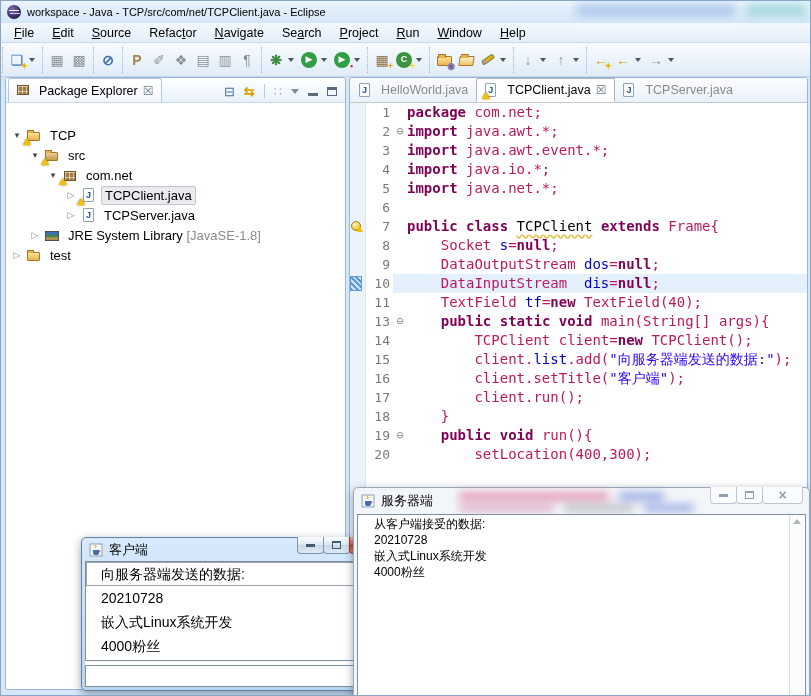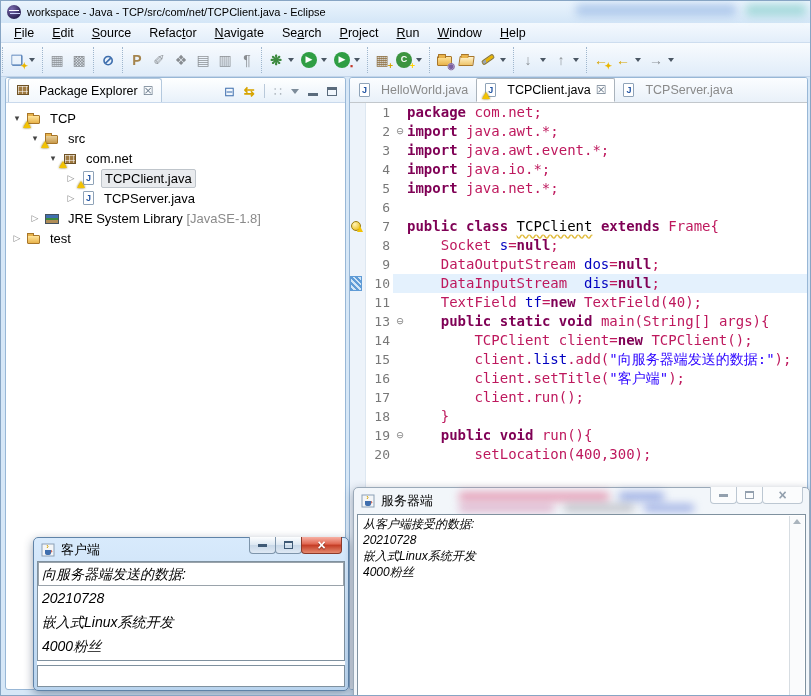--- a/index.html
+++ b/index.html
@@ -33,21 +33,21 @@
   .shape-folder,.shape-folder-open{width:15px;height:10px;background:linear-gradient(#ffe49a,#e8b34b);
      border:1px solid #a8762a;border-radius:1px;position:relative;margin-top:3px;}
   .shape-folder::before,.shape-folder-open::before{content:"";position:absolute;top:-3px;left:0;width:6px;height:3px;
      background:#e8b34b;border:1px solid #a8762a;border-bottom:none;border-radius:1px 1px 0 0;}
   .shape-folder-open{transform:skewX(-8deg);background:linear-gradient(#fff3cd,#eec46a);}
   .shape-torch{width:14px;height:5px;background:linear-gradient(90deg,#9aa6b4 0 30%,#e8b500 30%);
      border:1px solid #8a7434;border-radius:2px;transform:rotate(-35deg);}
   
   .workspace{position:absolute;top:76px;left:4px;right:2px;bottom:5px;display:flex;gap:3px;}
   .panel{background:#fff;border:1px solid #98b7d6;border-radius:3px;display:flex;flex-direction:column;overflow:hidden;}
-  .explorer{width:341px;}
+  .explorer{width:341px;gap:17px;}
   .editor{flex:1;}
   .panel-header{height:25px;display:flex;align-items:flex-end;
      background:linear-gradient(#feffff,#e8f1fa);border-bottom:1px solid #c9d9ec;}
   .panel-tab{display:flex;align-items:center;gap:5px;height:24px;padding:0 8px;background:linear-gradient(#fff,#f2f7fc);
      border:1px solid #b4c9de;border-bottom:none;border-radius:3px 3px 0 0;margin-left:2px;font-size:12.5px;}
   .tab-x{color:#6b7b8c;font-size:12px;}
   .panel-tools{margin-left:auto;display:flex;align-items:center;gap:9px;padding-right:8px;padding-bottom:4px;}
   .vt{font-size:13px;line-height:1;}
   .vt-sep{width:1px;height:14px;background:#b9c9da;}
   .box-min{width:10px;height:3px;background:#5a6b7c;margin-top:6px;}
@@ -97,40 +97,40 @@
   .tok-pl{color:#be185d;}
   .tok-wn{text-decoration:underline wavy #e0bb3c;text-underline-offset:3px;}
   .mk-warning{position:absolute;left:1px;top:4px;width:10px;height:10px;border-radius:50%;
      background:radial-gradient(circle at 35% 30%,#fff3b5,#e8b500);border:1px solid #9a7d10;}
   .mk-warning::after{content:"";position:absolute;right:-3px;bottom:-2px;width:0;height:0;
      border-left:3px solid transparent;border-right:3px solid transparent;border-bottom:6px solid #f2c203;}
   .mk-occurrence{position:absolute;left:0;top:2px;width:12px;height:15px;
      background:repeating-linear-gradient(45deg,#5f9bd6 0 2px,#cfe4f6 2px 4px);border:1px solid #5f9bd6;}
   
   .awt{position:absolute;border-radius:5px;box-shadow:0 3px 10px rgba(30,50,80,.45);}
-  .awt.active{background:linear-gradient(#d8eafc,#b9d4ee);border:1px solid #5f83a8;}
+  .awt.active{background:linear-gradient(#d8eafc,#b9d4ee);border:1px solid #5f83a8;margin-left:48px;}
   .awt.inactive{background:#f2f6fa;border:1px solid #9aa9b8;}
   .awt-title{display:flex;align-items:center;gap:6px;padding:0 7px;font-size:13px;position:relative;}
   .win-btns{position:absolute;top:-1px;right:6px;display:flex;}
   .wb{width:27px;height:17px;display:flex;align-items:center;justify-content:center;margin-left:-1px;
       border:1px solid #7e95ab;border-top:none;border-radius:0 0 4px 4px;
       background:linear-gradient(#fdfeff,#dde8f2 48%,#c8d8e8 52%,#dfe9f4);}
   .awt.inactive .wb{background:#fbfcfd;border-color:#bcc7d2;}
   .wb .glyph-min{width:9px;height:3px;background:#3f5a76;}
   .awt.inactive .glyph-min{background:#93a0ae;}
   .wb .glyph-max{width:9px;height:8px;border:1px solid #3f5a76;border-top:2px solid #3f5a76;}
   .awt.inactive .glyph-max{border-color:#93a0ae;}
   .wb.close{width:41px;}
   .awt.active .wb.close{background:linear-gradient(#f7b0a4,#e0654f 45%,#c33a23 50%,#e58a70);border-color:#8c3a2a;}
   .close-x{font-size:14px;font-weight:bold;color:#93a0ae;line-height:1;}
   .awt.active .close-x{color:#fff;text-shadow:0 1px 1px #7c2516;}
   .java-cup{flex:0 0 14px;}
   .awt-content{position:absolute;left:3px;right:3px;bottom:3px;background:#fff;}
   .awt-list{border:1px solid #7f919f;background:#fff;overflow:hidden;position:relative;}
-  .litem{padding:1px 4px;white-space:nowrap;font-style:italic;}
+  .litem{padding:1px 15px;white-space:nowrap;}
   .litem.focusrect{outline:1px solid #9aa3ab;outline-offset:-1px;}
   .awt-input{position:absolute;left:0;right:0;bottom:0;height:22px;border:1px solid #7f919f;background:#fff;
      font-family:"Liberation Sans",sans-serif;font-size:13px;padding:2px 4px;border-radius:0;}
   
   .vscroll{position:absolute;top:1px;bottom:17px;right:1px;width:15px;background:#fafbfc;border-left:1px solid #d7dde2;
      display:flex;flex-direction:column;justify-content:space-between;align-items:center;padding:3px 0;}
   .hscroll{position:absolute;left:1px;right:17px;bottom:1px;height:15px;background:#fafbfc;border-top:1px solid #d7dde2;
      display:flex;justify-content:space-between;align-items:center;padding:0 3px;}
   .tri-up2{width:0;height:0;border-left:4px solid transparent;border-right:4px solid transparent;border-bottom:5px solid #aab4bd;}
   .tri-dn2{width:0;height:0;border-left:4px solid transparent;border-right:4px solid transparent;border-top:5px solid #aab4bd;}

